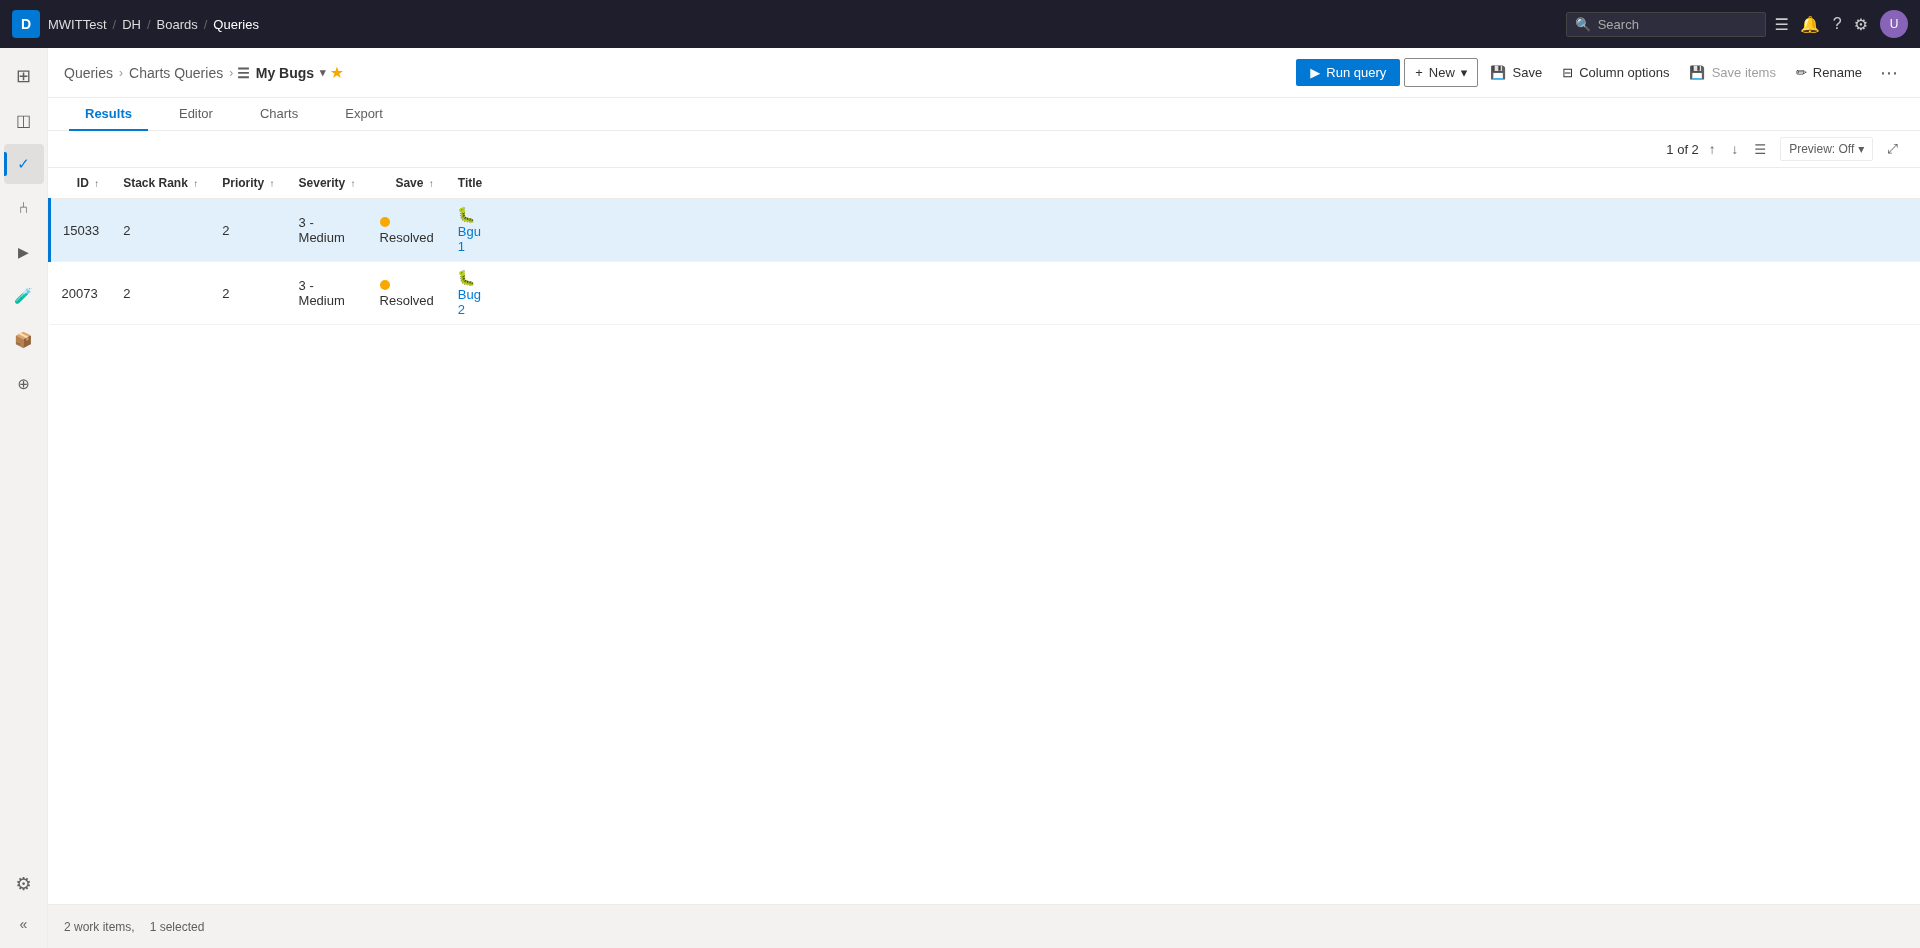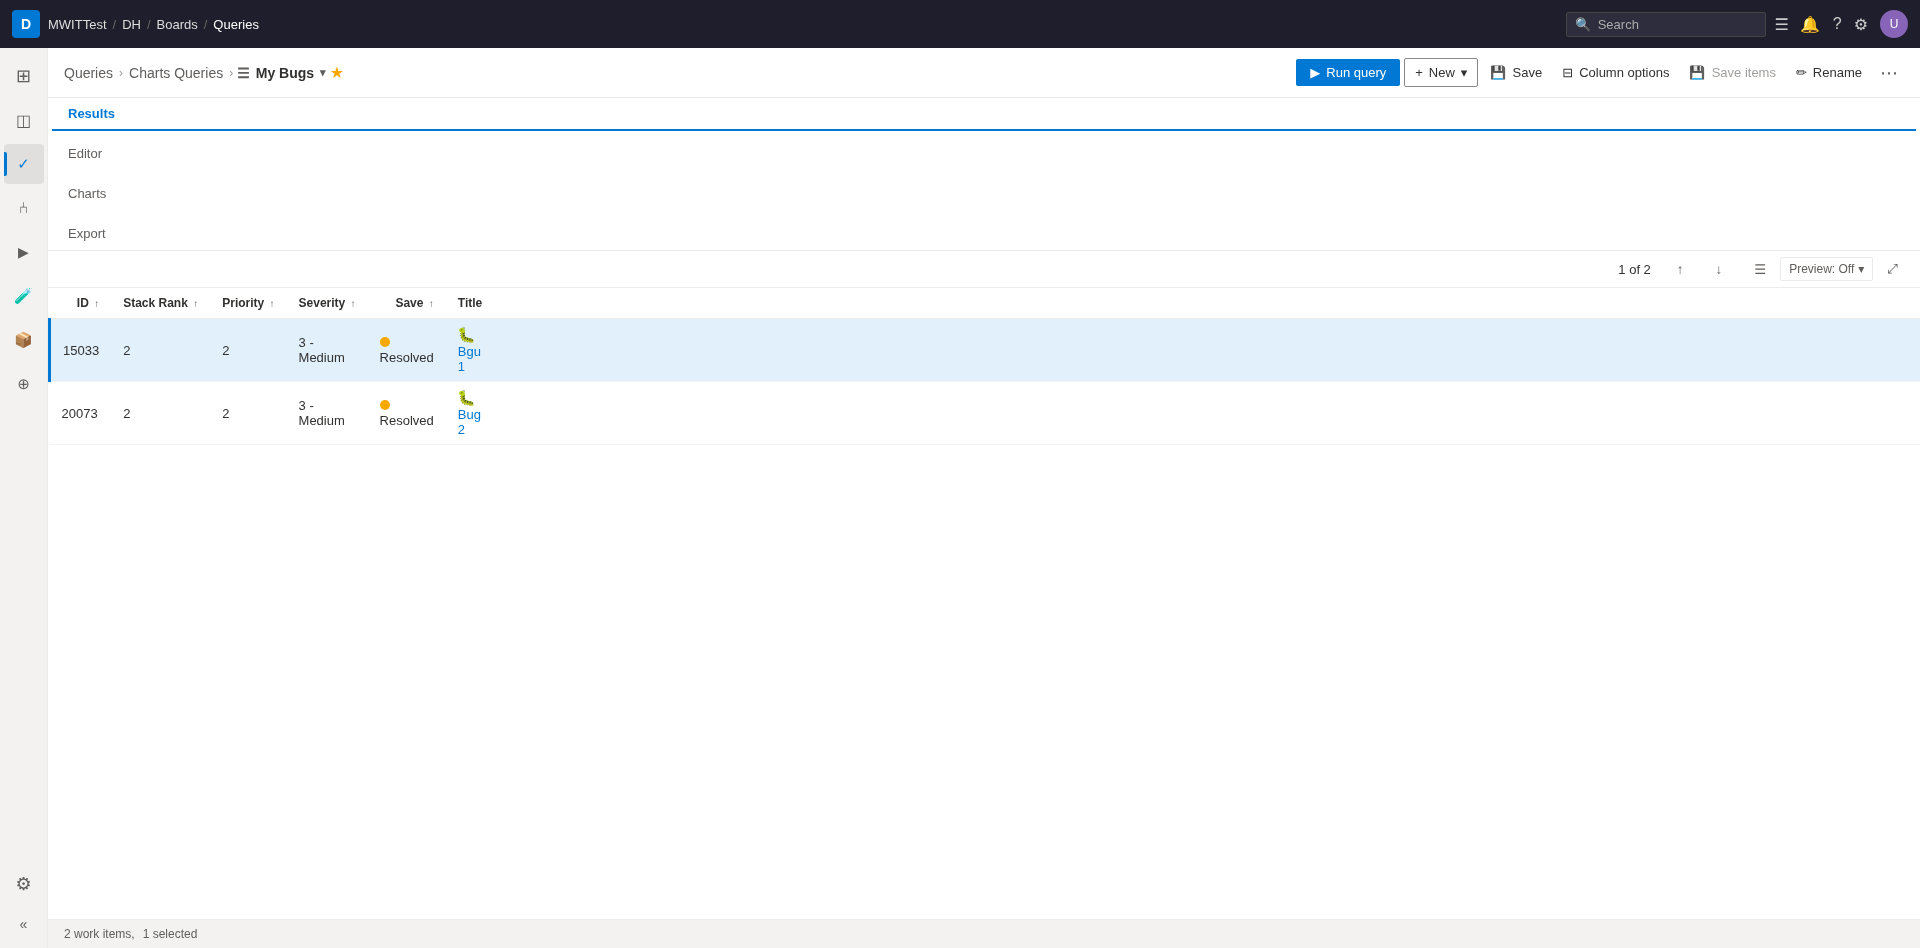--- a/index.html
+++ b/index.html
@@ -169,23 +169,22 @@
     .more-btn {
       background: transparent; border: none;
       padding: 6px 6px; cursor: pointer; font-size: 18px;
       color: #605e5c; border-radius: 2px;
     }
 
     
     .tabs {
       display: flex;
       border-bottom: 1px solid #edebe9;
-      padding: 0 4px;
-      gap: 8px;
-      flex-direction: column;
+      padding: 0 21px;
+      gap: 15px;
     }
     .tab {
       padding: 8px 16px;
       font-size: 13px;
       cursor: pointer;
       color: #605e5c;
       border-bottom: 2px solid transparent;
       margin-bottom: -1px;
     }
     .tab.active {
@@ -197,21 +196,21 @@
     
     .toolbar-row {
       display: flex;
       align-items: center;
       justify-content: flex-end;
       padding: 6px 16px;
       border-bottom: 1px solid #edebe9;
       gap: 8px;
     }
     .pagination {
-      display: flex; align-items: center; gap: 20px;
+      display: flex; align-items: center; gap: 4px;
       font-size: 13px; color: #323130;
     }
     .pag-btn {
       background: transparent; border: none;
       padding: 4px 6px; cursor: pointer;
       color: #605e5c; border-radius: 2px;
     }
     .filter-btn {
       background: transparent; border: none;
       padding: 4px 6px; cursor: pointer;
@@ -267,29 +266,29 @@
     .state-dot {
       width: 10px; height: 10px;
       border-radius: 50%;
       display: inline-block;
       margin-right: 4px;
     }
     .title-link { color: #0078d4; text-decoration: none; }
 
     
     .status-bar {
-      height: 29px;
+      height: 44px;
       background: #f3f2f1;
       border-top: 1px solid #edebe9;
       display: flex;
       align-items: center;
       padding: 0 16px;
       font-size: 12px;
       color: #605e5c;
-      gap: 8px;
+      gap: 15px;
     }
   </style>
 </head>
 <body>
 
 <div class="top-nav">
   <div class="top-nav-logo">
     <span>D</span>
   </div>
   <div class="breadcrumb">

